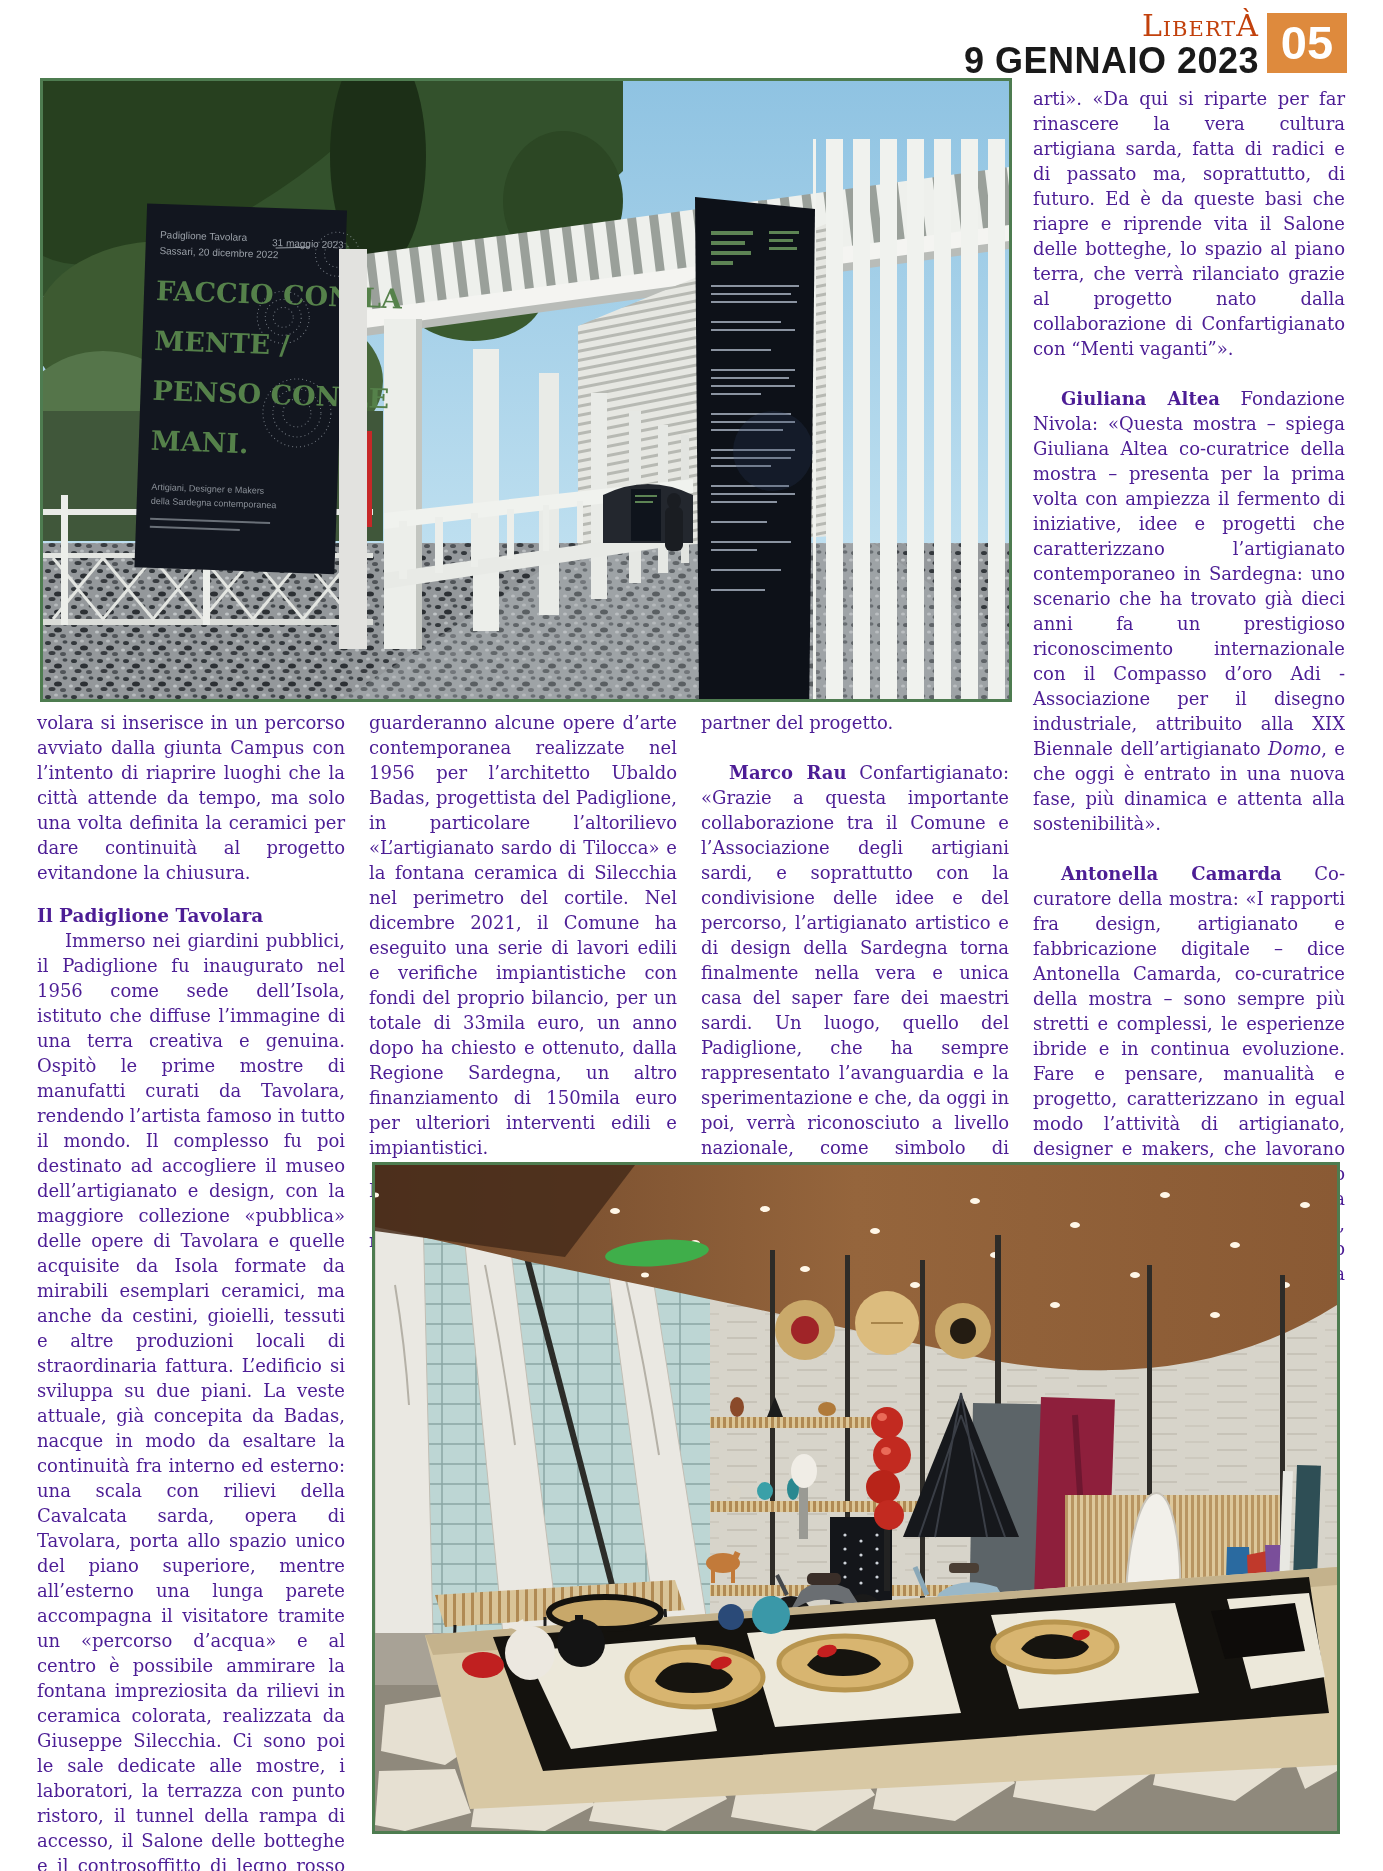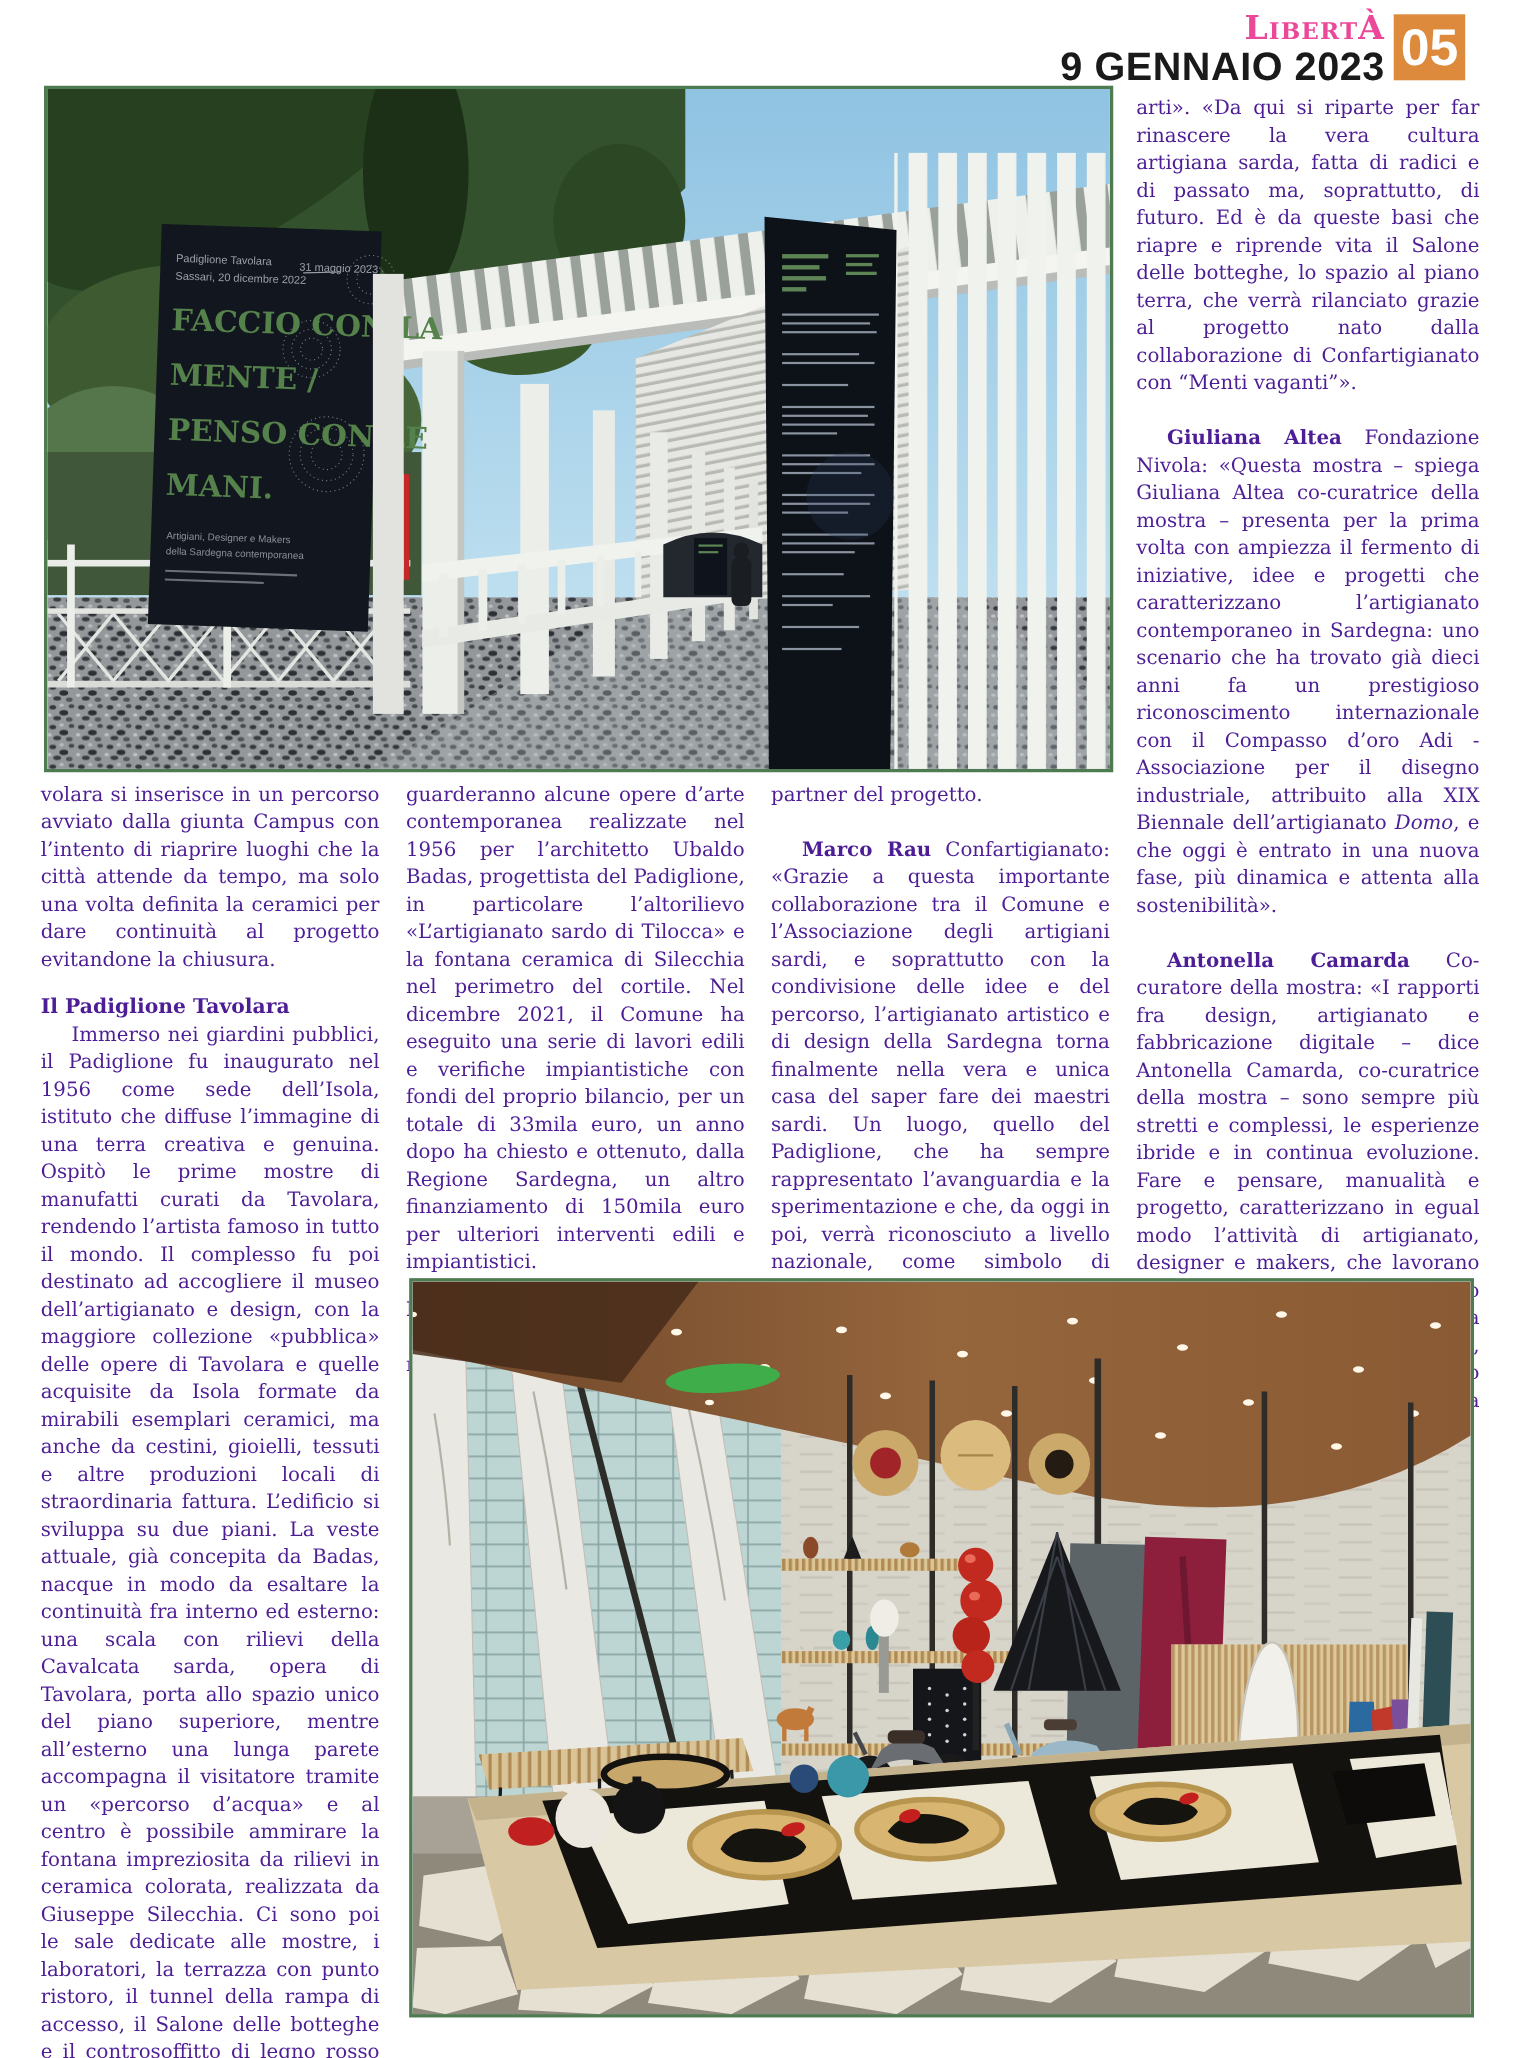--- a/index.html
+++ b/index.html
@@ -1,24 +1,24 @@
 <!DOCTYPE html>
 <html lang="it"><head>
 <meta charset="utf-8">
 <style>
   html,body{margin:0;padding:0;background:#ffffff;}
   .page{position:relative;width:1383px;height:1871px;background:#ffffff;overflow:hidden;
         font-family:"DejaVu Serif", serif;color:#141414;}
   
   .mast{position:absolute;top:10px;right:124px;text-align:right;line-height:1.05;}
-  .mast .title{font-family:"DejaVu Serif", serif;font-weight:bold;font-variant:small-caps;
-               font-size:30px;letter-spacing:1px;color:#ec4899;}
+  .mast .title{font-family:"DejaVu Serif", serif;font-weight:normal;font-variant:small-caps;
+               font-size:30px;letter-spacing:1px;color:#c2410c;}
   .mast .date{font-family:"Liberation Sans", sans-serif;font-weight:bold;font-size:36px;
               color:#1a1a1a;letter-spacing:.5px;}
-  .pagenum{position:absolute;top:13px;left:1267px;width:65px;height:60px;
+  .pagenum{position:absolute;top:13px;left:1267px;width:80px;height:60px;
            font-family:"Liberation Sans", sans-serif;font-weight:bold;font-size:47px;
            color:#ffffff;text-align:center;line-height:60px;}
   
   .col{position:absolute;width:308px;text-align:justify;font-size:18px;line-height:25px;
        color:#4c1d95;}
   .col p{margin:0;}
   .col p.space{margin-top:25px;}
   .col p.ind{text-indent:28px;}
   .col h3{margin:18px 0 0 0;font-size:18.5px;line-height:25px;font-weight:bold;}
   

